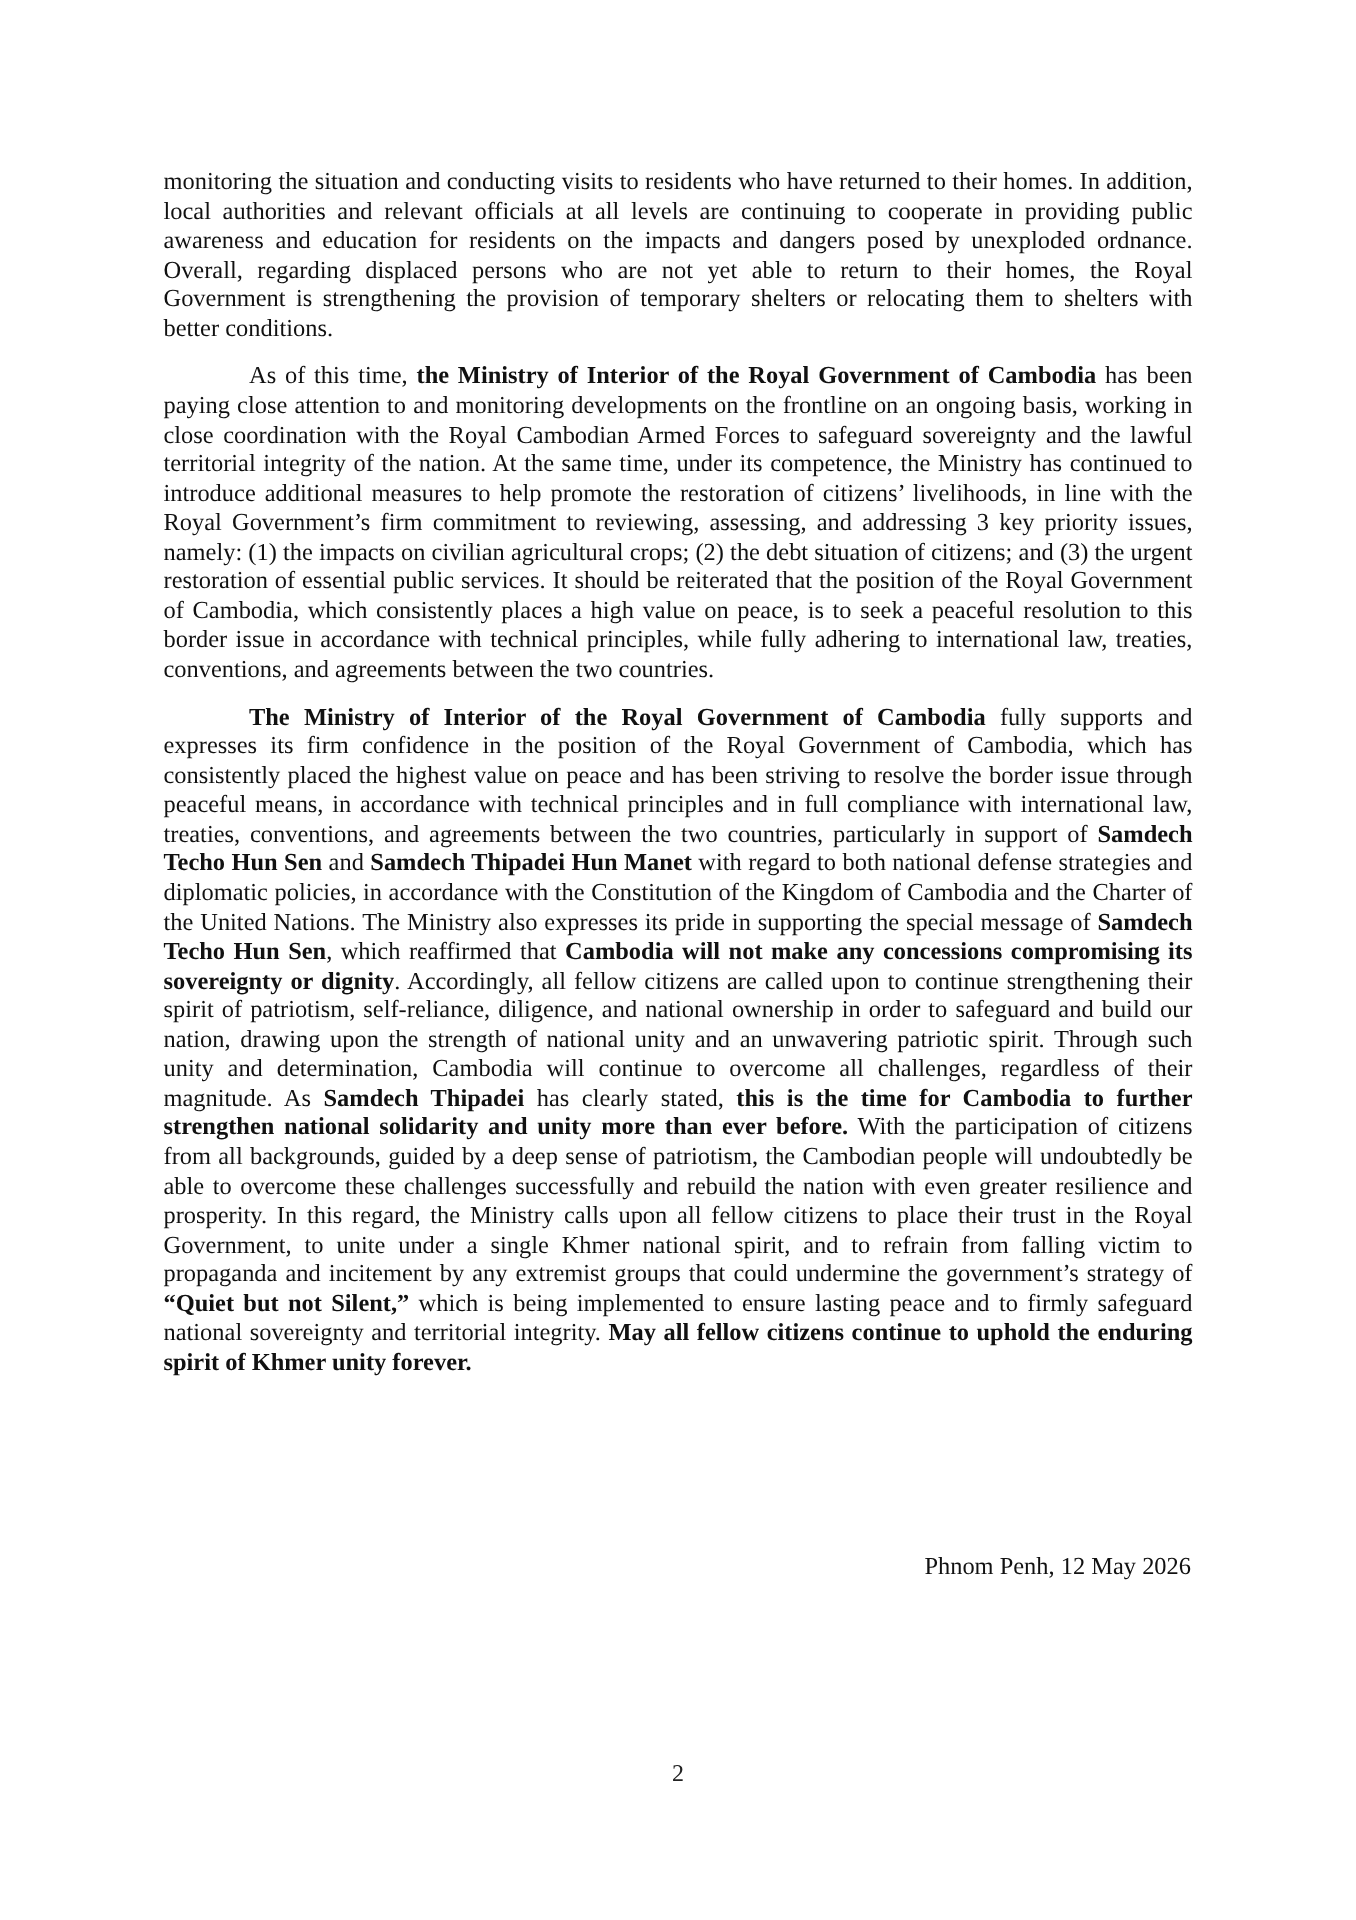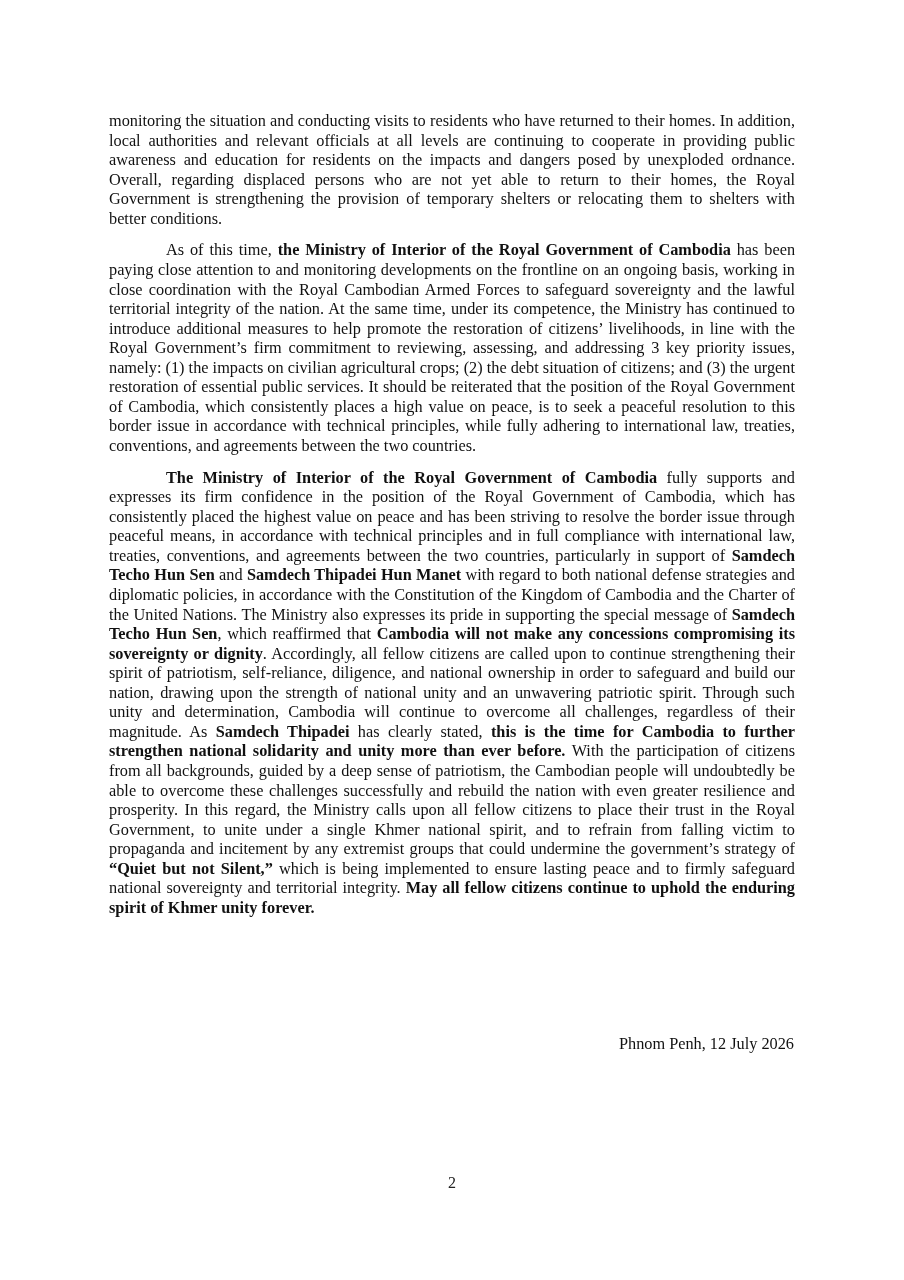--- a/index.html
+++ b/index.html
@@ -43,15 +43,15 @@
   </style>
 </head>
 <body>
 
 <div class="page">
   <div class="body-text" id="body-text">
       <p><span>monitoring the situation and conducting visits to residents who have returned to their homes. In addition, local authorities and relevant officials at all levels are continuing to cooperate in providing public awareness and education for residents on the impacts and dangers posed by unexploded ordnance. Overall, regarding displaced persons who are not yet able to return to their homes, the Royal Government is strengthening the provision of temporary shelters or relocating them to shelters with better conditions.</span></p>
       <p class="indent"><span>As of this time, </span><b>the Ministry of Interior of the Royal Government of Cambodia</b><span> has been paying close attention to and monitoring developments on the frontline on an ongoing basis, working in close coordination with the Royal Cambodian Armed Forces to safeguard sovereignty and the lawful territorial integrity of the nation. At the same time, under its competence, the Ministry has continued to introduce additional measures to help promote the restoration of citizens’ livelihoods, in line with the Royal Government’s firm commitment to reviewing, assessing, and addressing 3 key priority issues, namely: (1) the impacts on civilian agricultural crops; (2) the debt situation of citizens; and (3) the urgent restoration of essential public services. It should be reiterated that the position of the Royal Government of Cambodia, which consistently places a high value on peace, is to seek a peaceful resolution to this border issue in accordance with technical principles, while fully adhering to international law, treaties, conventions, and agreements between the two countries.</span></p>
       <p class="indent"><b>The Ministry of Interior of the Royal Government of Cambodia</b><span> fully supports and expresses its firm confidence in the position of the Royal Government of Cambodia, which has consistently placed the highest value on peace and has been striving to resolve the border issue through peaceful means, in accordance with technical principles and in full compliance with international law, treaties, conventions, and agreements between the two countries, particularly in support of </span><b>Samdech Techo Hun Sen</b><span> and </span><b>Samdech Thipadei Hun Manet</b><span> with regard to both national defense strategies and diplomatic policies, in accordance with the Constitution of the Kingdom of Cambodia and the Charter of the United Nations. The Ministry also expresses its pride in supporting the special message of </span><b>Samdech Techo Hun Sen</b><span>, which reaffirmed that </span><b>Cambodia will not make any concessions compromising its sovereignty or dignity</b><span>. Accordingly, all fellow citizens are called upon to continue strengthening their spirit of patriotism, self-reliance, diligence, and national ownership in order to safeguard and build our nation, drawing upon the strength of national unity and an unwavering patriotic spirit. Through such unity and determination, Cambodia will continue to overcome all challenges, regardless of their magnitude. As </span><b>Samdech Thipadei</b><span> has clearly stated, </span><b>this is the time for Cambodia to further strengthen national solidarity and unity more than ever before.</b><span> With the participation of citizens from all backgrounds, guided by a deep sense of patriotism, the Cambodian people will undoubtedly be able to overcome these challenges successfully and rebuild the nation with even greater resilience and prosperity. In this regard, the Ministry calls upon all fellow citizens to place their trust in the Royal Government, to unite under a single Khmer national spirit, and to refrain from falling victim to propaganda and incitement by any extremist groups that could undermine the government’s strategy of </span><b>“Quiet but not Silent,”</b><span> which is being implemented to ensure lasting peace and to firmly safeguard national sovereignty and territorial integrity. </span><b>May all fellow citizens continue to uphold the enduring spirit of Khmer unity forever.</b></p>
     </div>
-  <div class="signoff">Phnom Penh, 12 July 2026</div>
+  <div class="signoff">Phnom Penh, 12 May 2026</div>
   <div class="page-number">2</div>
 </div>
 
 </body></html>

